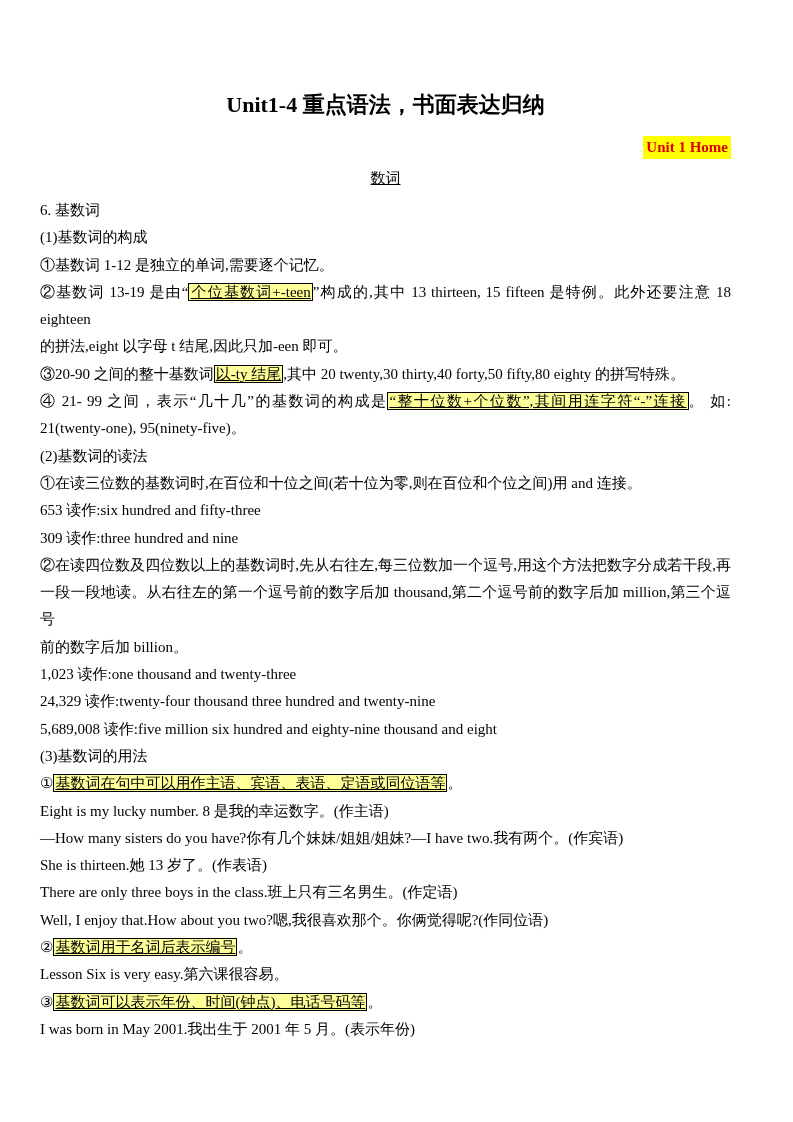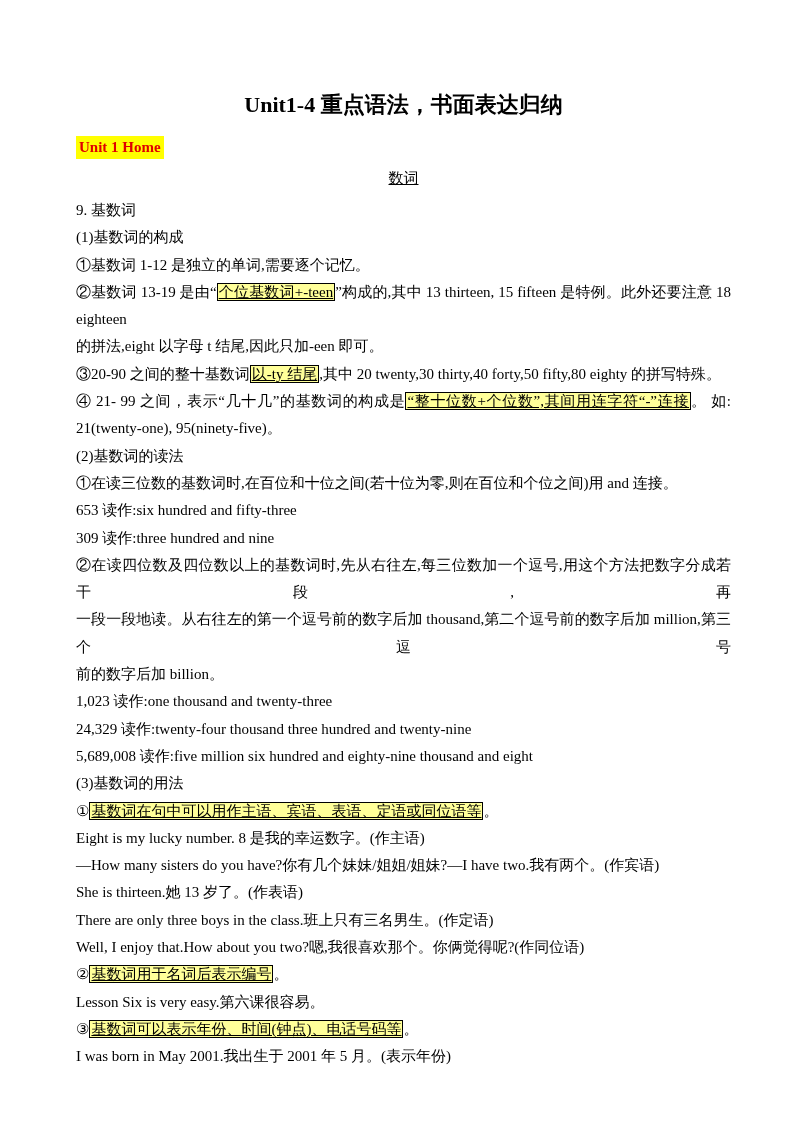--- a/index.html
+++ b/index.html
@@ -6,34 +6,34 @@
     margin: 0;
     padding: 0;
     background: #ffffff;
   }
   .page {
     position: relative;
     width: 793px;
     height: 1122px;
     background: #ffffff;
     box-sizing: border-box;
-    padding: 90px 62px 0 76px;
+    padding: 90px 62px 0 40px;
     font-family: "Liberation Serif", "DejaVu Serif", serif;
     color: #000000;
     overflow: hidden;
   }
   .title {
     font-size: 22px;
     font-weight: bold;
     text-align: center;
     line-height: 30px;
     margin: 0 0 16px 0;
   }
   .unit-row {
-    text-align: left;
+    text-align: right;
     line-height: 21px;
     margin: 0 0 9px 0;
   }
   .unit-badge {
     display: inline-block;
     background: var(--unit-bg, #ffff00);
     color: var(--unit-fg, #e00000);
     font-weight: bold;
     font-size: 15px;
     padding: 1px 3px;
@@ -64,21 +64,21 @@
 </head>
 <body>
 
 <div class="page">
   <h1 class="title">Unit1-4 重点语法，书面表达归纳</h1>
   <div class="unit-row">
     <span class="unit-badge">Unit 1 Home</span>
   </div>
   <div class="subtitle">数词</div>
   <div class="body-lines">
-      <div class="line"><span>9. 基数词</span></div>
+      <div class="line"><span>6. 基数词</span></div>
       <div class="line"><span>(1)基数词的构成</span></div>
       <div class="line"><span>①基数词 1-12 是独立的单词,需要逐个记忆。</span></div>
       <div class="line stretch"><span>②基数词 13-19 是由“</span><span class="hl">个位基数词+-teen</span><span>”构成的,其中 13 thirteen, 15 fifteen 是特例。此外还要注意 18 eighteen</span></div>
       <div class="line"><span>的拼法,eight 以字母 t 结尾,因此只加-een 即可。</span></div>
       <div class="line"><span>③20-90 之间的整十基数词</span><span class="hl">以-ty 结尾</span><span>,其中 20 twenty,30 thirty,40 forty,50 fifty,80 eighty 的拼写特殊。</span></div>
       <div class="line stretch"><span>④ 21- 99 之间，表示“几十几”的基数词的构成是</span><span class="hl">“整十位数+个位数”,其间用连字符“-”连接</span><span>。 如:</span></div>
       <div class="line"><span>21(twenty-one), 95(ninety-five)。</span></div>
       <div class="line"><span>(2)基数词的读法</span></div>
       <div class="line"><span>①在读三位数的基数词时,在百位和十位之间(若十位为零,则在百位和个位之间)用 and 连接。</span></div>
       <div class="line"><span>653 读作:six hundred and fifty-three</span></div>

